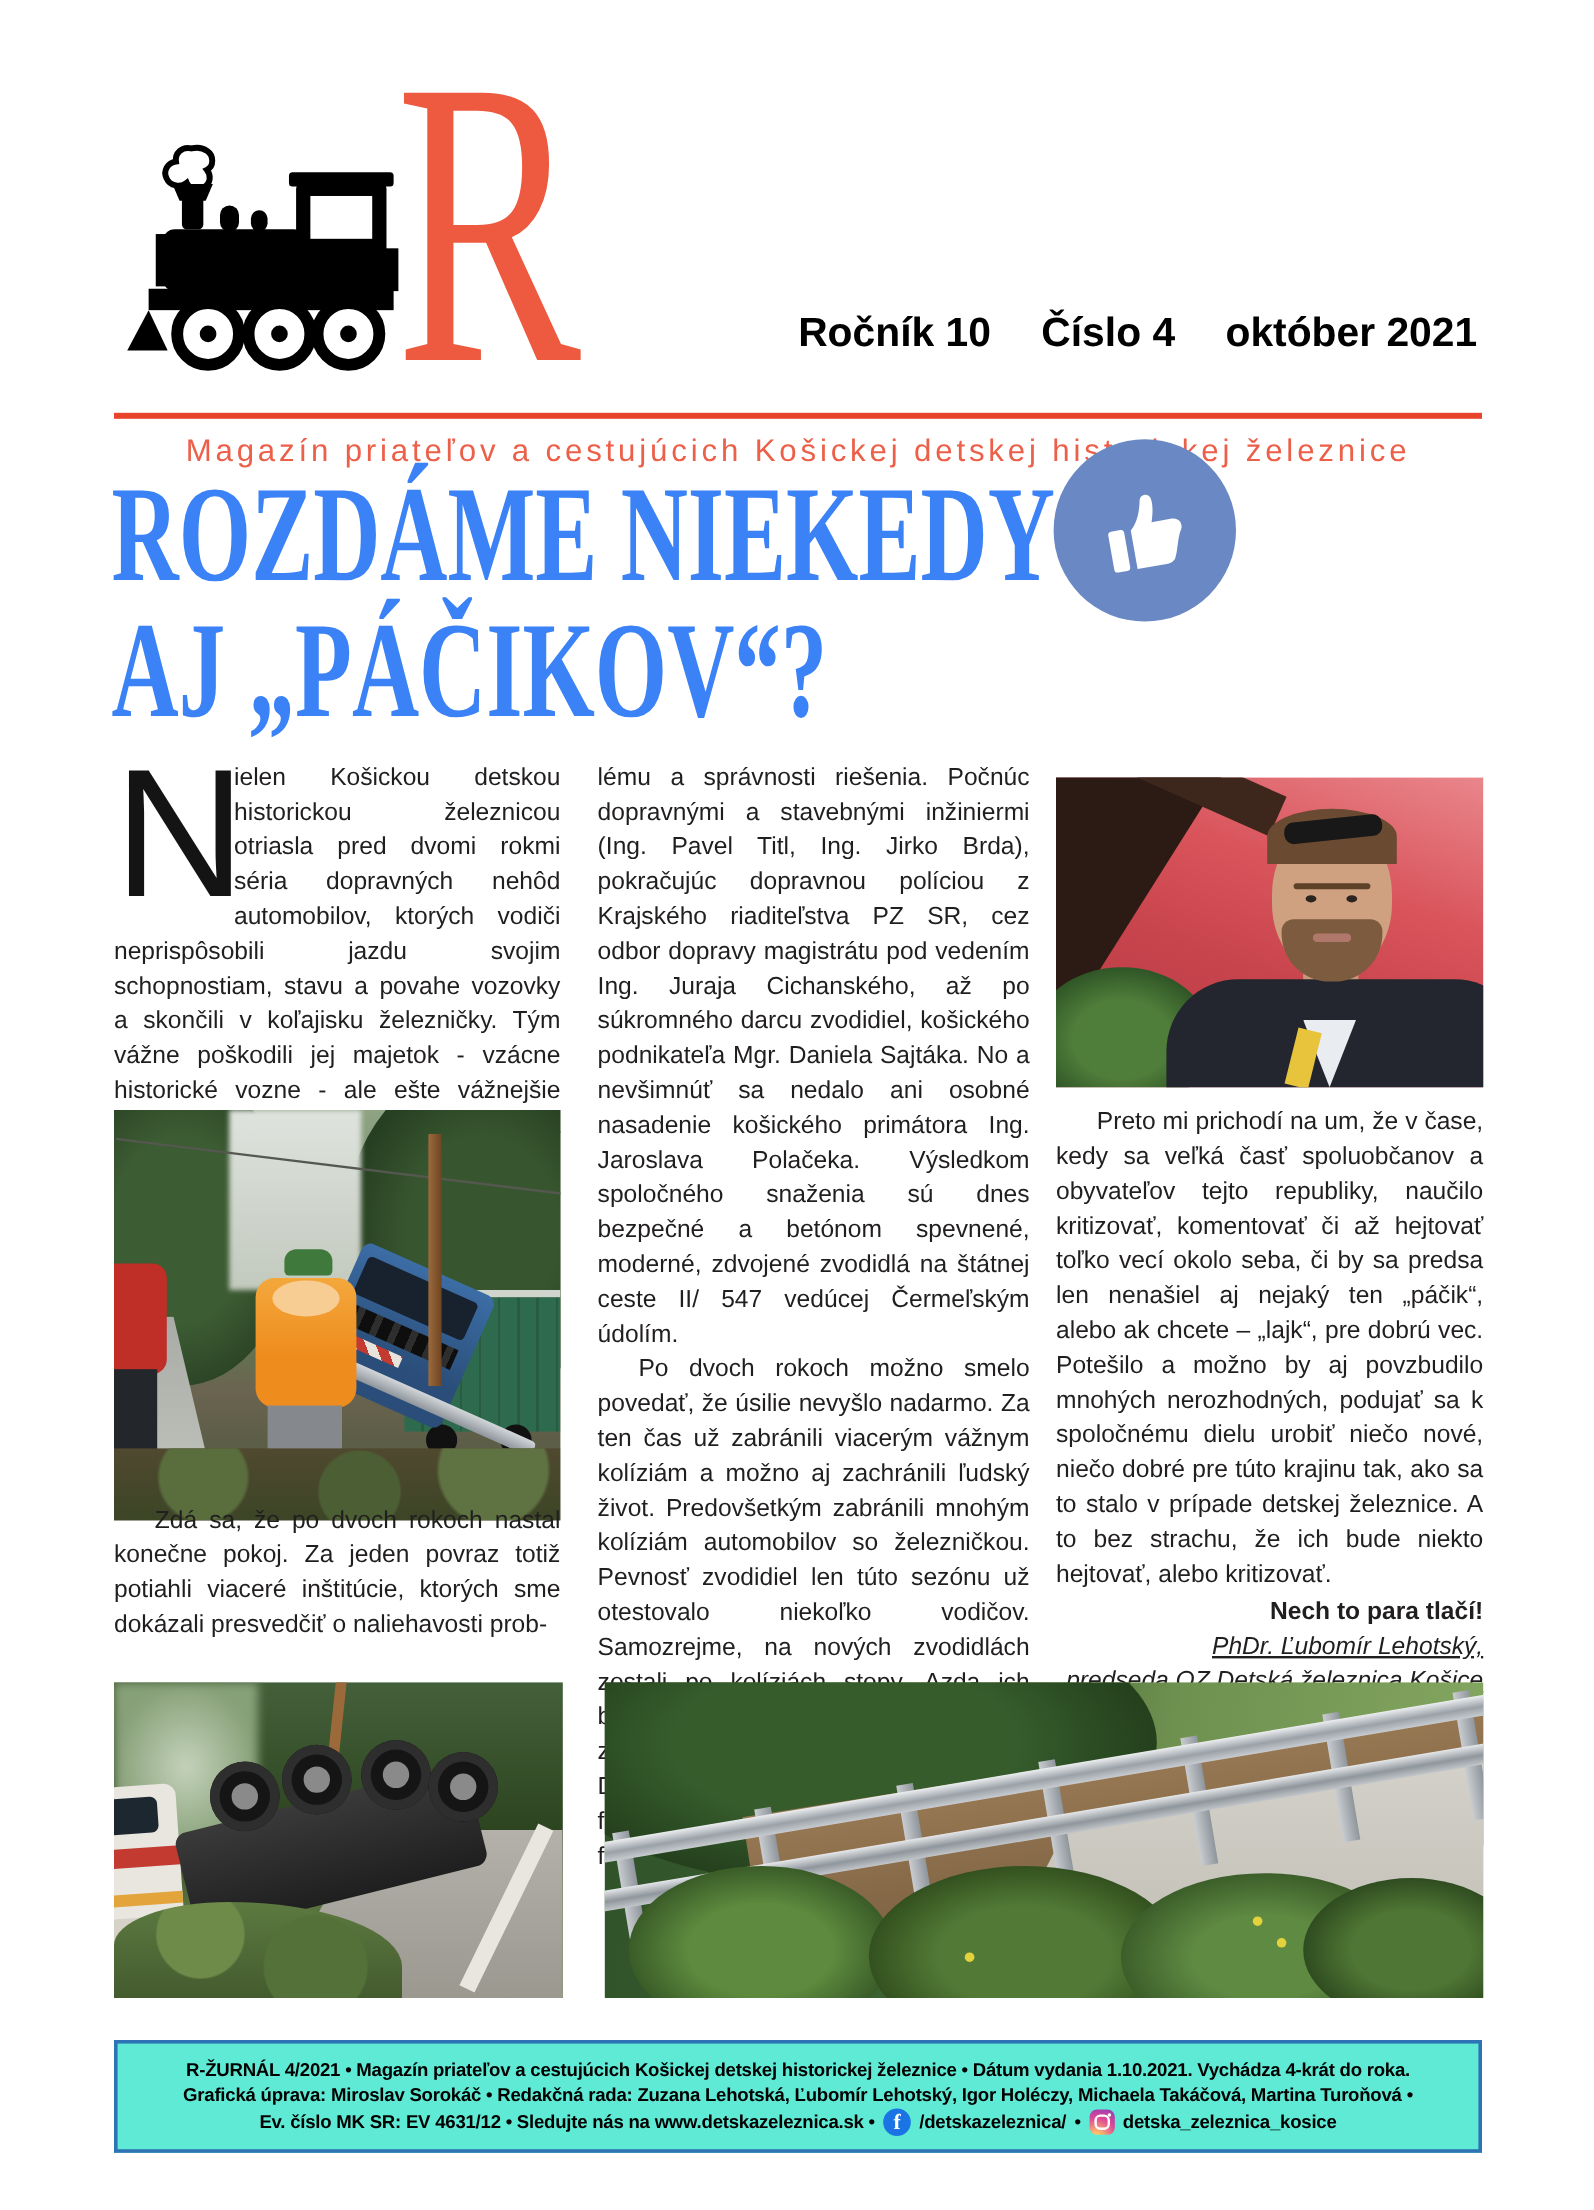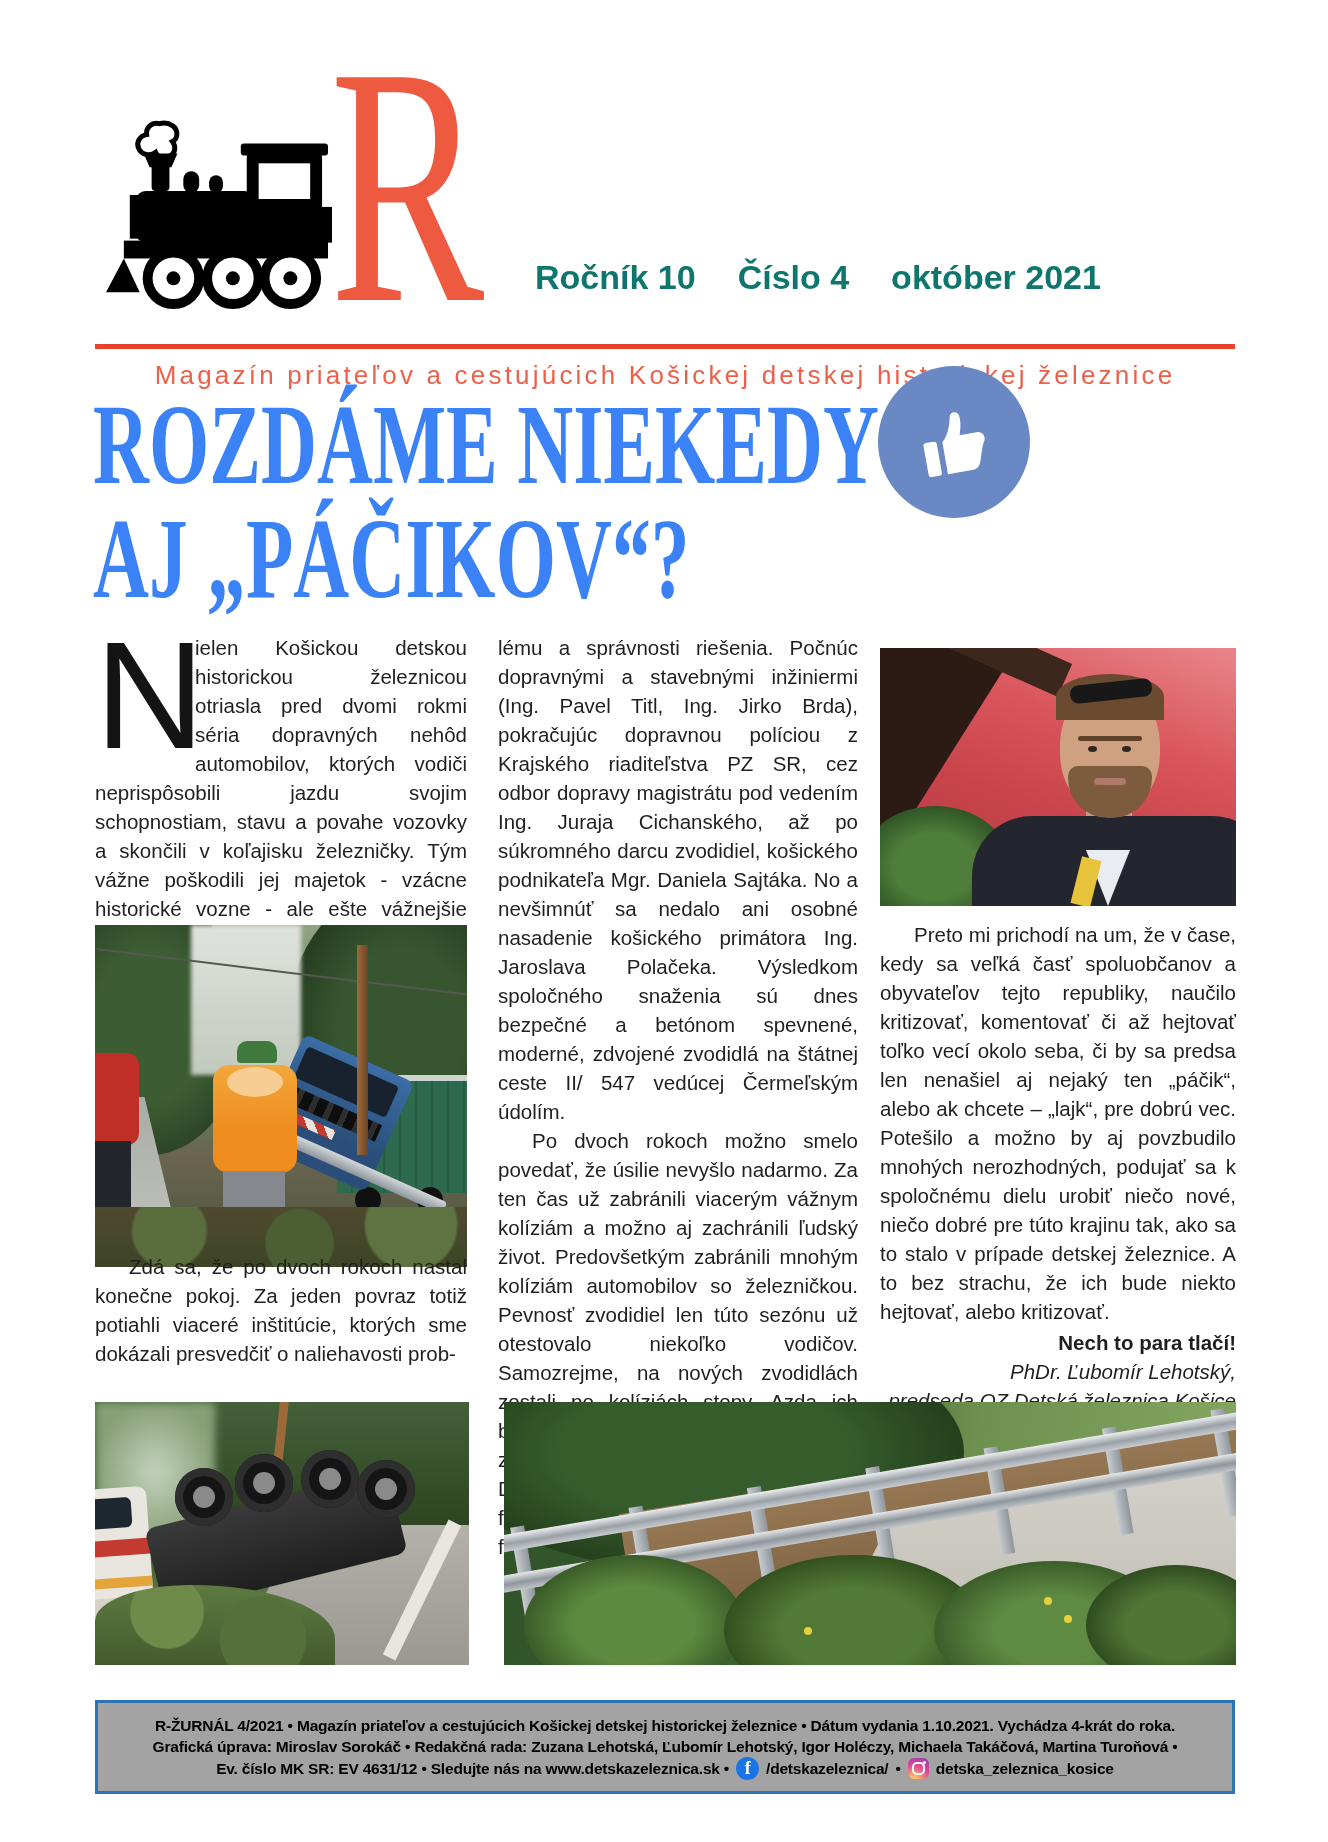--- a/index.html
+++ b/index.html
@@ -19,22 +19,22 @@
   #banner {
     position:absolute; left:535px; top:88px; width:700px; height:168px;
     background:#ee5a40; clip-path:polygon(0 0,100% 0,100% 100%,42px 100%);
     display:flex; align-items:center; justify-content:flex-end; padding-right:14px;
   }
   #banner .ttl {
     font-family:"Liberation Serif", serif; font-size:162px; line-height:1; color:#fff;
     letter-spacing:4px; transform:scaleX(.85); transform-origin:100% 50%; font-weight:400;
   }
   #issue-line {
-    position:absolute; left:535px; top:258px; width:700px; 
-    font-size:34px; font-weight:bold; color:#0f766e; padding-right:4px;
+    position:absolute; left:535px; top:258px; width:700px; text-align:right;
+    font-size:34px; font-weight:bold; color:#000000; padding-right:4px;
   }
   #issue-line span { margin-left:42px; }
   #red-rule { position:absolute; left:95px; top:344px; width:1140px; height:5px; background:#e8432c; }
   #tagline {
     position:absolute; left:95px; top:360px; width:1140px; text-align:center;
     font-size:26px; letter-spacing:3.2px; color:#ec604a; white-space:nowrap;
   }
   
   #headline { position:absolute; left:93px; top:388px; color:#3b82f6;
     font-family:"Liberation Serif", serif; font-weight:bold; }
@@ -49,21 +49,21 @@
   #dropcap {
     float:left; font-size:152px; line-height:112px; height:116px; width:92px;
     font-family:"Liberation Sans", sans-serif; color:#141414; margin:6px 8px 0 0;
   }
   #col1-p2 { position:absolute; left:95px; top:1252px; width:372px; }
   #col2 { position:absolute; left:498px; top:633px; width:360px; }
   #col2 p + p { margin-top:0; }
   #col3-text { position:absolute; left:880px; top:920px; width:356px; }
   #signoff { margin-top:2px; text-align:right; }
   #signoff .b { font-weight:bold; }
-  #signoff .i { font-style:italic; }
+  #signoff .i { font-style:italic;text-decoration:underline; }
   
   .photo { position:absolute; overflow:hidden; }
   .ph-el { position:absolute; }
   
   #crash-photo { left:95px; top:925px; width:372px; height:342px;
     background:linear-gradient(180deg,#8fa383 0%,#5f7c50 52%,#6b6450 68%,#47543a 100%); }
   #crash-photo .trees-l { left:-40px; top:-30px; width:190px; height:260px;
     background:radial-gradient(closest-side,#3c5c33 60%,#2c4526 100%); border-radius:50%; }
   #crash-photo .trees-r { right:-50px; top:-40px; width:230px; height:280px;
     background:radial-gradient(closest-side,#37562f 55%,#253d20 100%); border-radius:50%; }
@@ -150,21 +150,21 @@
   #guardrail-photo .post { position:absolute; top:6px; width:14px; height:108px; background:linear-gradient(90deg,#c9cdd1,#8e959b); }
   #guardrail-photo .rail1 { position:absolute; left:0; top:12px; width:100%; height:17px;
     background:linear-gradient(180deg,#eceef0,#9aa1a7 55%,#c8ccd0); border-radius:6px; }
   #guardrail-photo .rail2 { position:absolute; left:0; top:52px; width:100%; height:17px;
     background:linear-gradient(180deg,#e6e8ea,#8f969c 55%,#c2c6ca); border-radius:6px; }
   #guardrail-photo .bush { position:absolute; border-radius:50%; }
   #guardrail-photo .flower { position:absolute; width:8px; height:8px; border-radius:50%; background:#e4d23c; }
   
   #footer-box {
     position:absolute; left:95px; top:1700px; width:1140px; height:94px;
-    border:3px solid #2e74b5; background:#a3a3a3; display:flex; flex-direction:column;
+    border:3px solid #2e74b5; background:#5eead4; display:flex; flex-direction:column;
     align-items:center; justify-content:center; gap:0;
   }
   .fline { font-size:15.5px; font-weight:bold; line-height:21px; color:#000; text-align:center; white-space:nowrap; letter-spacing:-0.2px; }
   #fline4 { display:inline-flex; align-items:center; gap:7px; }
   #fb-icon { width:23px; height:23px; border-radius:50%; background:#1b74e4; color:#fff;
     font-family:"Liberation Serif", serif; font-weight:bold; font-size:18px;
     display:inline-flex; align-items:center; justify-content:center; }
   #ig-icon { width:21px; height:21px; border-radius:6px; position:relative;
     background:radial-gradient(circle at 28% 110%,#fdc468 12%,#df4996 58%,#8a3ab9 100%); }
   #ig-icon .lens { position:absolute; left:4px; top:4px; width:13px; height:13px; border:2px solid #fff; border-radius:5px; }

